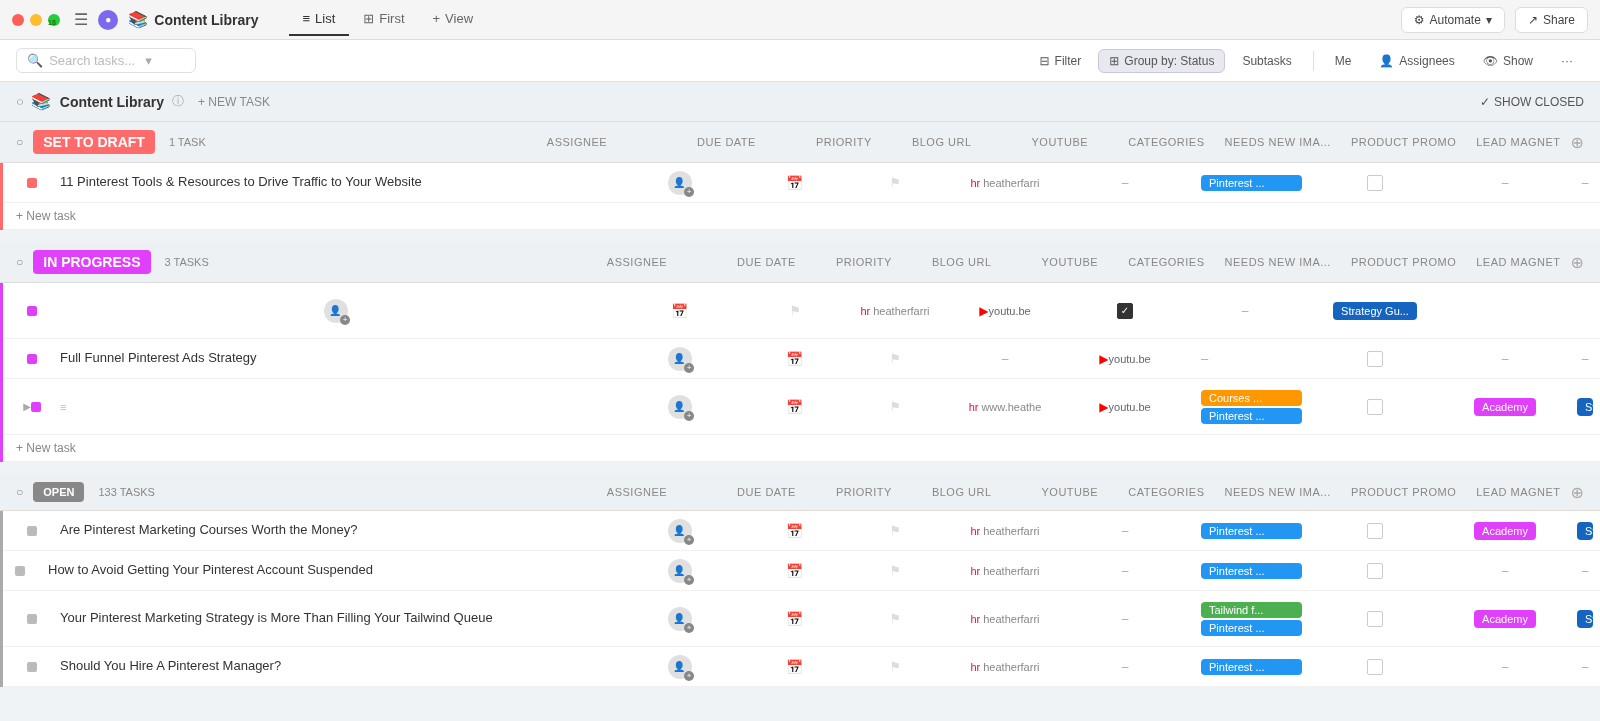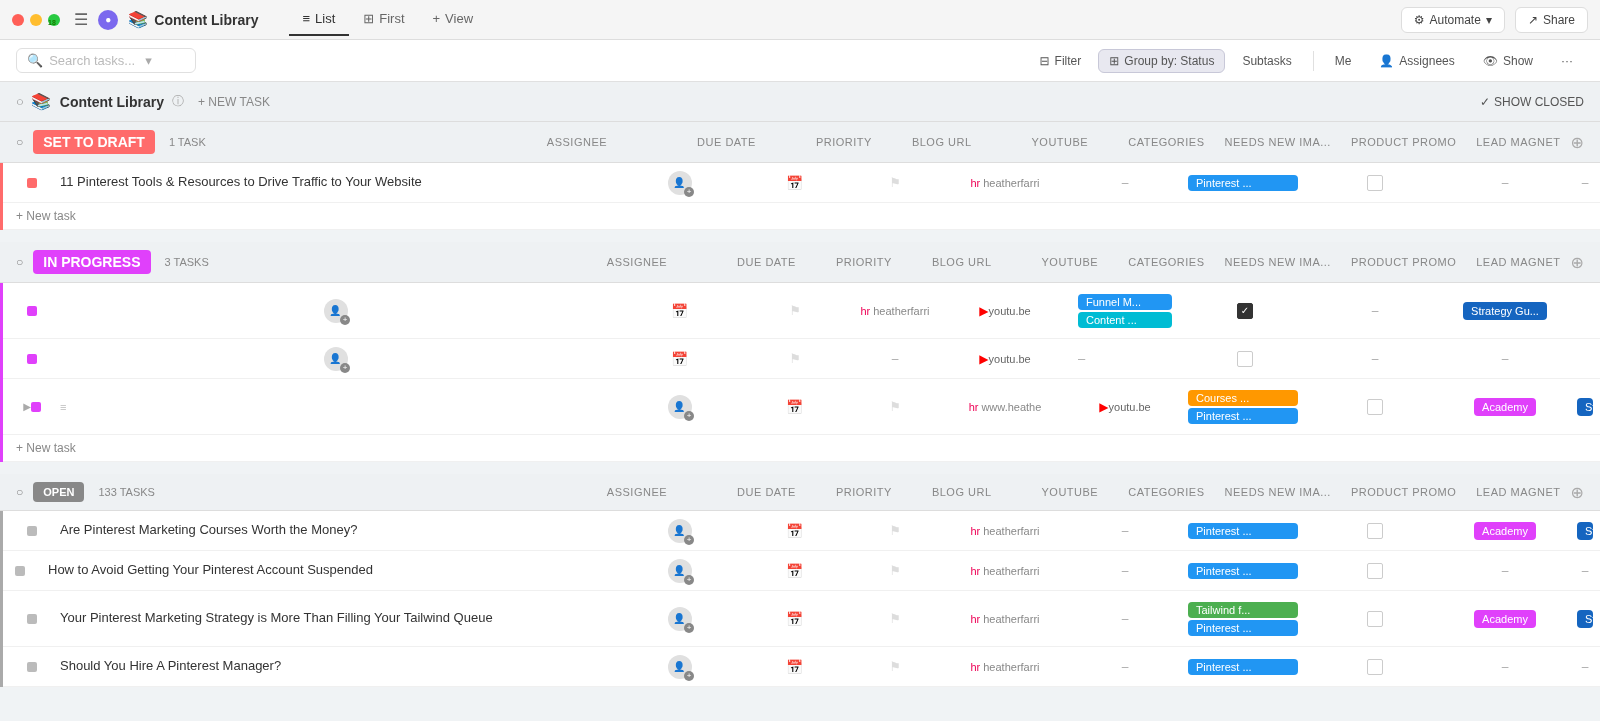--- a/index.html
+++ b/index.html
@@ -87,21 +87,21 @@
     .blog-url { font-size: 11px; color: #888; display: flex; align-items: center; gap: 3px; max-width: 120px; overflow: hidden; text-overflow: ellipsis; white-space: nowrap; }
     .yt-icon { color: #ff0000; font-size: 12px; }
     .category-tag {
       padding: 2px 8px; border-radius: 4px; font-size: 11px; font-weight: 500; color: white;
       white-space: nowrap; overflow: hidden; text-overflow: ellipsis; max-width: 110px;
     }
     .cat-blue { background: #2196F3; }
     .cat-teal { background: #00BCD4; }
     .cat-orange { background: #FF9800; }
     .cat-green { background: #4CAF50; }
-    .categories-cell { display: flex; flex-direction: column; gap: 2px; padding: 4px 8px; }
+    .categories-cell { display: flex; flex-direction: column; gap: 2px; padding: 4px 8px; margin-left: 13px; }
 
     .checkbox { width: 16px; height: 16px; border: 1px solid #ccc; border-radius: 2px; display: flex; align-items: center; justify-content: center; }
     .checkbox.checked { background: #333; border-color: #333; color: white; font-size: 10px; }
     .lead-magnet-tag { padding: 3px 8px; border-radius: 4px; font-size: 11px; font-weight: 500; color: white; white-space: nowrap; overflow: hidden; text-overflow: ellipsis; }
     .lm-blue { background: #1565C0; }
 
     .product-promo-tag { padding: 3px 8px; border-radius: 4px; font-size: 11px; font-weight: 500; color: white; white-space: nowrap; overflow: hidden; text-overflow: ellipsis; }
     .pp-pink { background: #e040fb; }
 
     .add-task-row { padding: 6px 16px; font-size: 12px; color: #888; cursor: pointer; background: white; border-bottom: 1px solid #f0f0f0; }
@@ -321,38 +321,37 @@
       <div class="task-cell">
         <span class="blog-url">
           <span style="color:#e05;">hr</span>
           <span>heatherfarri</span>
         </span>
       </div>
       <div class="task-cell">
         <span class="yt-icon">▶</span>
         <span style="font-size:11px;color:#666;">youtu.be</span>
       </div>
-      <div class="categories-cell">
-        <span class="category-tag cat-blue">Funnel M...</span>
-        <span class="category-tag cat-teal">Content ...</span>
-      </div>
       <div class="task-cell">
         <div class="checkbox checked">✓</div>
       </div>
       <div class="task-cell">
         <span class="dash">–</span>
       </div>
       <div class="task-cell">
         <span class="lead-magnet-tag lm-blue">Strategy Gu...</span>
       </div>
     </div>
 
     <div class="task-row" style="padding-left:12px;">
       <div class="task-check">
         <div class="task-dot dot-pink"></div>
+      </div>
+      <div class="task-name">
+        <span class="task-name-text">Full Funnel Pinterest Ads Strategy</span>
       </div>
       <div class="task-cell">
         <div class="assignee-avatar">
           <span style="font-size:10px;color:#999;">👤</span>
           <div class="assignee-plus">+</div>
         </div>
       </div>
       <div class="task-cell">
         <span class="calendar-icon">📅</span>
       </div>

